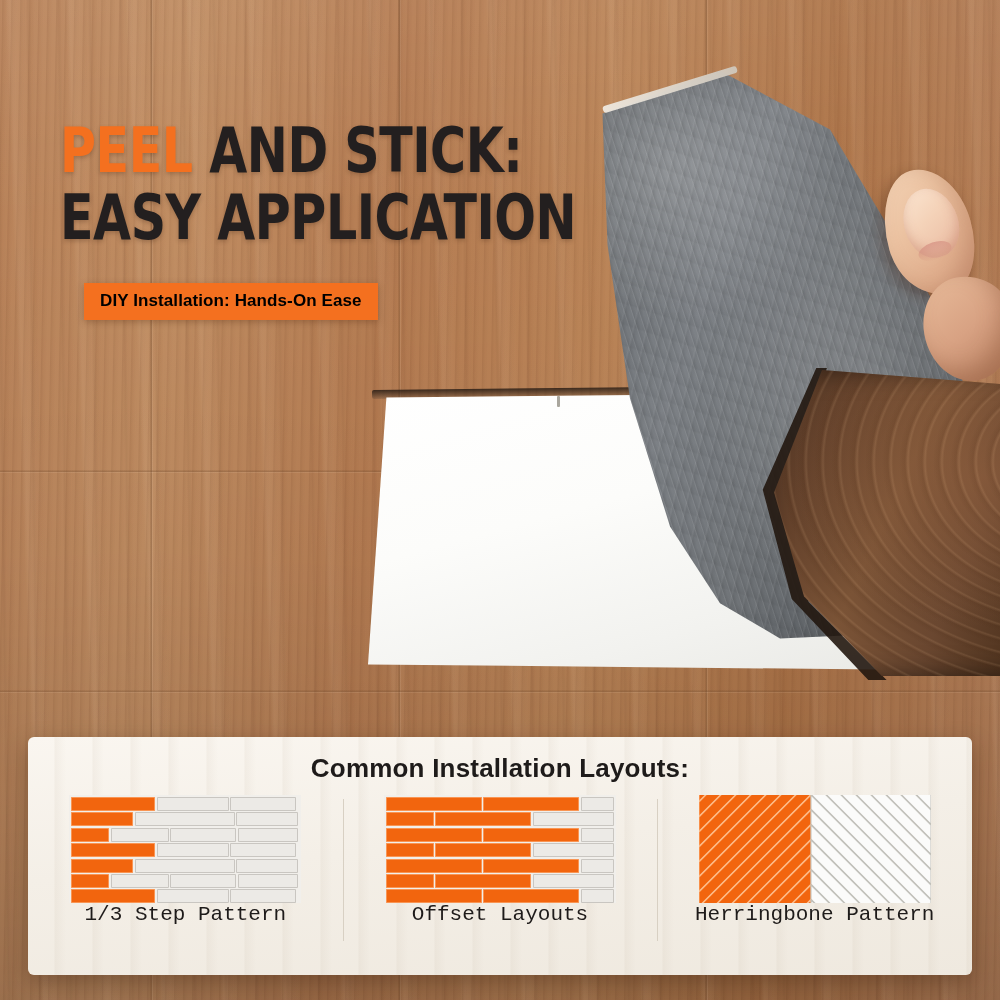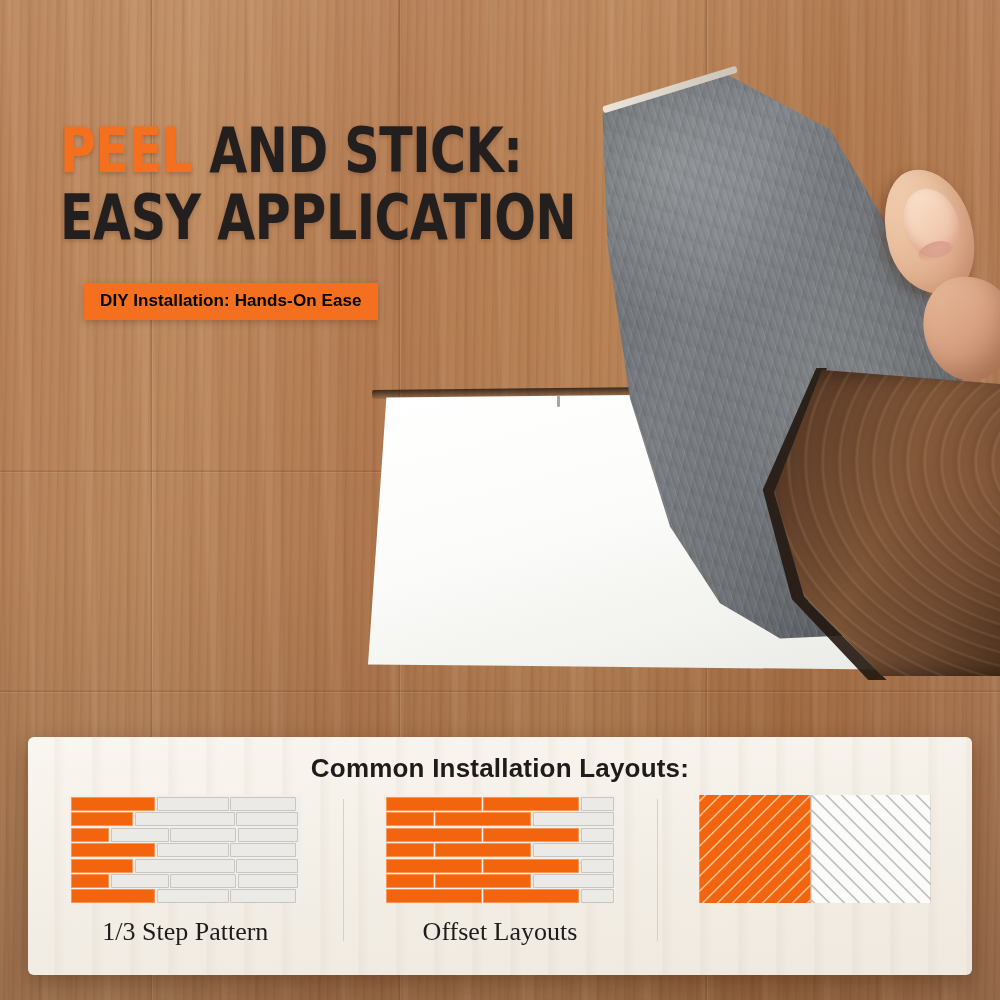--- a/index.html
+++ b/index.html
@@ -250,23 +250,22 @@
     display:flex; align-items:flex-start;
   }
   .col { flex:1 1 0; position:relative; height:100%;
          display:flex; flex-direction:column; align-items:center; }
   .col + .col::before {
     content:""; position:absolute; left:0; top:4px; bottom:34px;
     width:1px; background:#d8d0c3;
   }
   .fig { width:232px; height:108px; position:relative; overflow:hidden; }
   .col-label {
-    margin-top:14px;
-    font-size:26px; color:#1e1b1a; font-weight:400;
-    font-family:Liberation Serif, serif;
+    font-size:21px; color:#1e1b1a; font-weight:400;
+    font-family:Liberation Mono, monospace;
   }
 
   
   .tile { position:absolute; border-radius:1px; }
   .tile.o { background:#f2650e; box-shadow:inset 0 0 0 1px rgba(255,190,140,.55); }
   .tile.w { background:#eceae6; box-shadow:inset 0 0 0 1px rgba(195,192,186,.85); }
 
   .fig-bg { position:absolute; inset:0; background:#f1efeb; }
 
   
@@ -429,16 +428,17 @@
             <path d="M 112 180 L 232 300 L 232 314.25 L 112 194.25 Z" fill="#fbfbfa" stroke="rgba(190,188,182,.9)" stroke-width="1.1"></path>
             <path d="M 0 307 L 112 195 L 112 209.25 L 0 321.25 Z" fill="#f2650e" stroke="rgba(255,190,140,.85)" stroke-width="1.1"></path>
             <path d="M 112 195 L 232 315 L 232 329.25 L 112 209.25 Z" fill="#fbfbfa" stroke="rgba(190,188,182,.9)" stroke-width="1.1"></path>
             <path d="M 0 322 L 112 210 L 112 224.25 L 0 336.25 Z" fill="#f2650e" stroke="rgba(255,190,140,.85)" stroke-width="1.1"></path>
             <path d="M 112 210 L 232 330 L 232 344.25 L 112 224.25 Z" fill="#fbfbfa" stroke="rgba(190,188,182,.9)" stroke-width="1.1"></path>
             <path d="M 0 337 L 112 225 L 112 239.25 L 0 351.25 Z" fill="#f2650e" stroke="rgba(255,190,140,.85)" stroke-width="1.1"></path>
             <path d="M 112 225 L 232 345 L 232 359.25 L 112 239.25 Z" fill="#fbfbfa" stroke="rgba(190,188,182,.9)" stroke-width="1.1"></path>
             <path d="M 232 0 L 232 108 L 150 108 L 124 100.5 L 150 93 L 124 85.5 L 150 78 L 124 70.5 L 150 63 L 124 55.5 L 150 48 L 124 40.5 L 150 33 L 124 25.5 L 150 18 L 124 10.5 L 150 3 L 124 -4.5 L 150 -12 L 124 -19.5 L 150 -27 Z" fill="#ffffff" opacity="0"></path>
           </svg>
         </div>
+      <div class="col-label">Herringbone Pattern</div>
     </div>
 
   </div>
 </div>
 
 </body></html>

